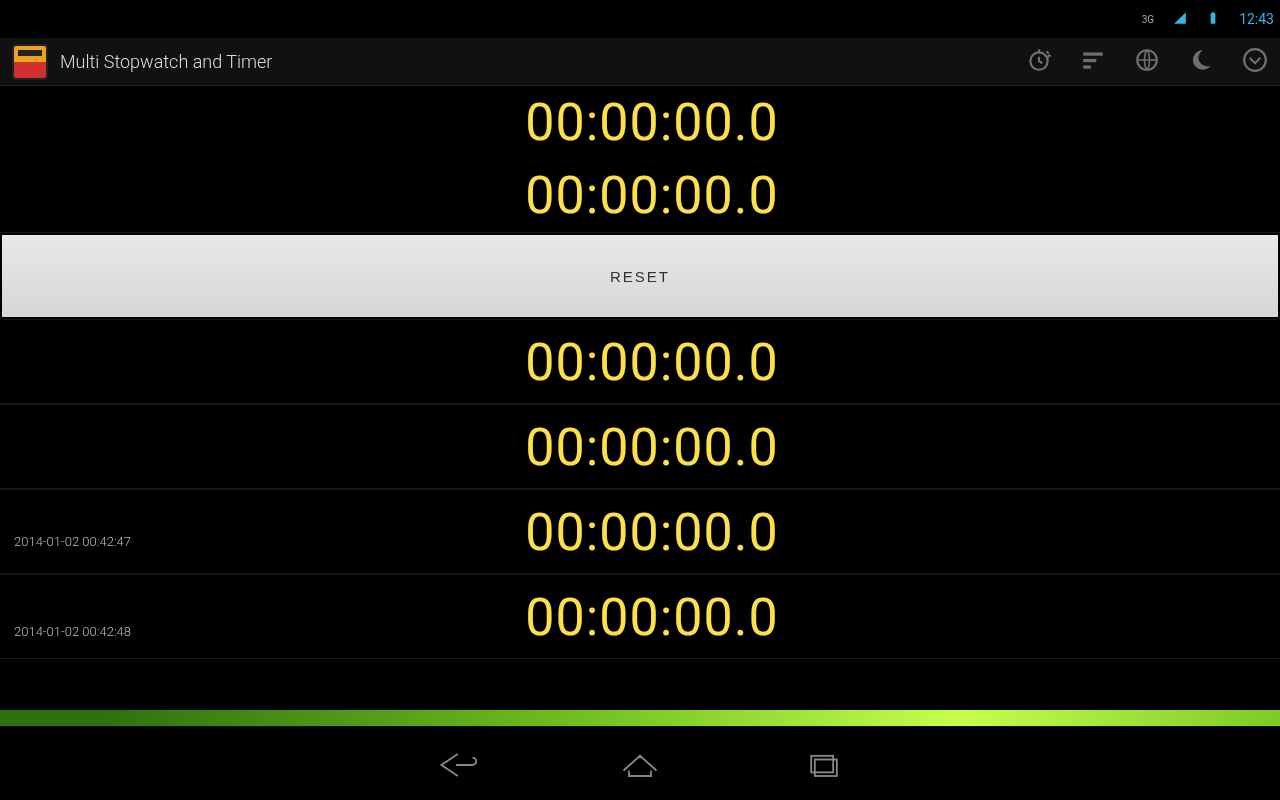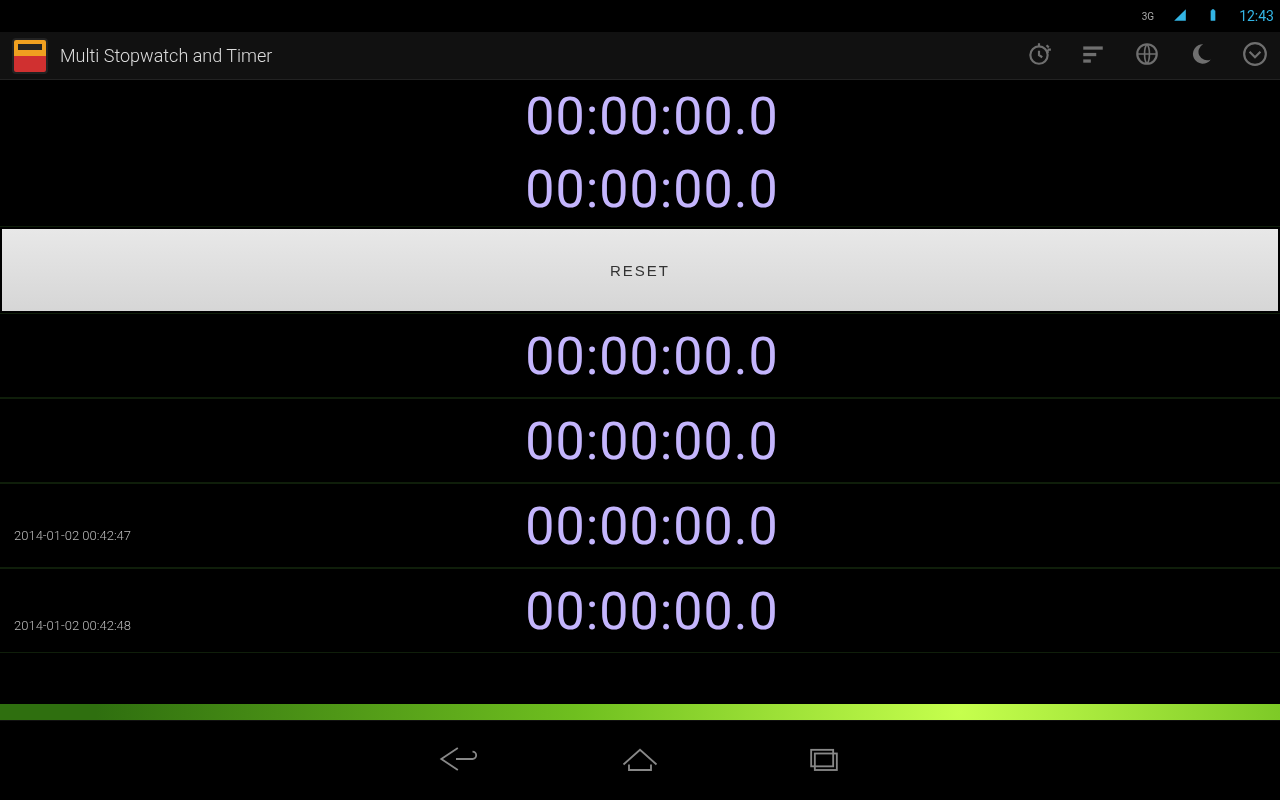--- a/index.html
+++ b/index.html
@@ -5,21 +5,21 @@
 * { margin: 0; padding: 0; box-sizing: border-box; }
 body {
   width: 1280px;
   height: 800px;
   background: #000;
   font-family: Roboto, "Helvetica Neue", Arial, sans-serif;
   overflow: hidden;
   position: relative;
 }
 .status-bar {
-  height: 32px;
+  height: 38px;
   background: #000;
   display: flex;
   justify-content: flex-end;
   align-items: center;
   padding: 0 6px;
   gap: 19px;
   color: #33b5e5;
   font-size: 14px;
 }
 .status-bar .sig { color: #aaa; font-size: 10px; }
@@ -54,21 +54,21 @@
   background: #000;
   position: relative;
 }
 .timer-row {
   border-top: 1px solid rgba(60,120,40,.25);
   border-bottom: 1px solid rgba(60,120,40,.25);
   text-align: center;
 }
 .timer-row.top { border-top: none; }
 .time-display {
-  color: #c4b5fd;
+  color: #fde047;
   font-size: 52px;
   font-weight: 400;
   padding: 12px 0 10px;
   letter-spacing: 1px;
   margin-left: 24px;
 }
 .two-times .time-display { padding: 6px 0; }
 .button-row {
   display: flex;
   gap: 10px;

